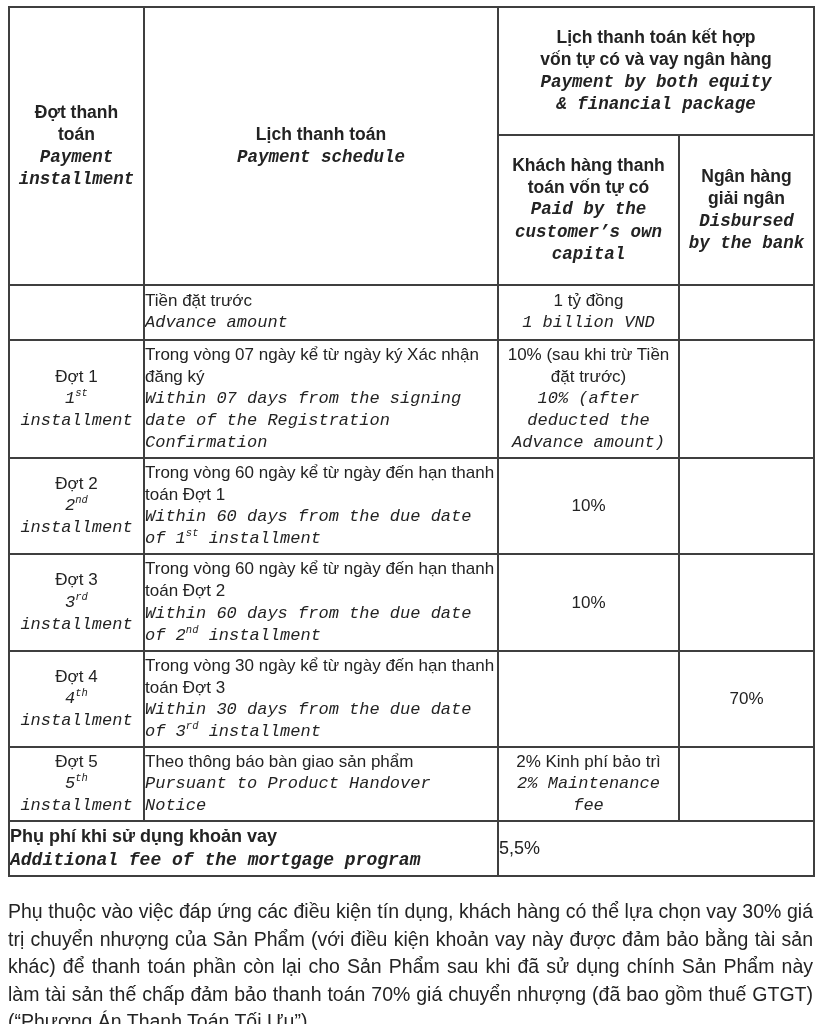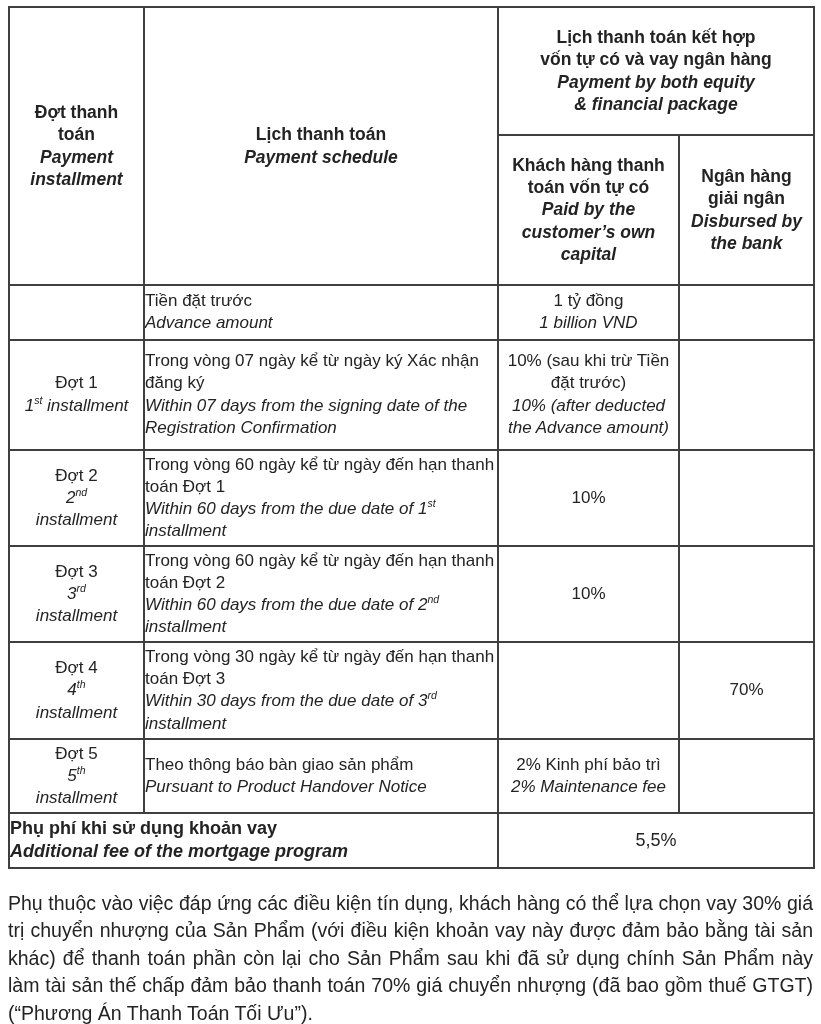--- a/index.html
+++ b/index.html
@@ -19,22 +19,22 @@
     border: 2px solid #3f3f3f;
     padding: 3px 0;
     vertical-align: middle;
     overflow: hidden;
   }
   .pay th {
     font-size: 17.5px; line-height: 1.28; font-weight: bold;
     text-align: center; padding: 18px 5px;
   }
   .pay td { font-size: 17px; line-height: 1.3; font-weight: normal; }
-  .en { font-style: italic; }
-  .center { text-align: center; }
+  .en { font-style: italic; font-family: Liberation Mono, monospace; }
+  .center { }
   .left { text-align: left; }
   .bold { font-weight: bold; }
   .pre { white-space: pre-line; }
   sup { font-size: 62%; line-height: 0; }
 
   tr.h-group { height: 89px; }
   tr.h-sub   { height: 110px; }
   tr.r0 { height: 55px; }
   tr.r1 { height: 110px; }
   tr.r2 { height: 93px; }

